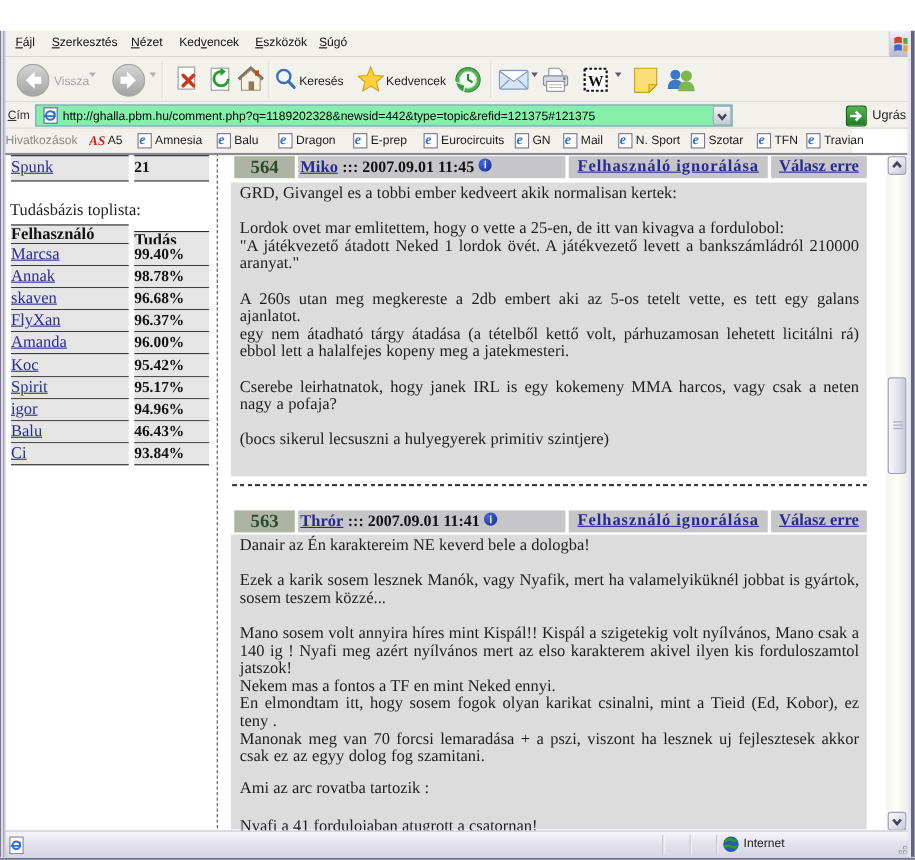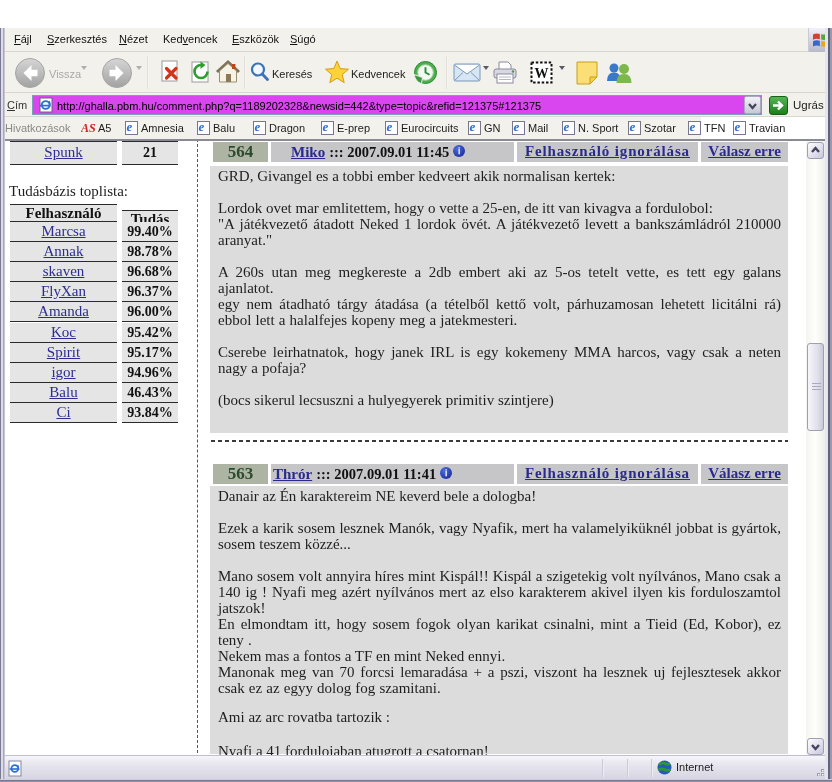--- a/index.html
+++ b/index.html
@@ -26,40 +26,40 @@
 .menu u{text-decoration:underline}
 #winlogo{position:absolute;right:1px;top:0;width:22px;height:24px;background:linear-gradient(#f2f1f8,#b9b8ca);border-left:1px solid #cac9d6}
 
 #toolbar{position:absolute;left:1px;top:52px;width:830px;height:41px;background:#f2f1ec;border-bottom:1px solid #d8d6ce}
 .tsep{position:absolute;top:4px;width:2px;height:33px;background:linear-gradient(90deg,#d8d6cc,#fff)}
 .tlabel{position:absolute;top:16px;font-size:11px;color:#1c1c1c}
 .darr{position:absolute;width:0;height:0;border:3px solid transparent;border-top:4px solid #5a5a66;top:35%}
 
 #addrbar{position:absolute;left:1px;top:93px;width:830px;height:24px;background:#f2f1ec;border-bottom:1px solid #d8d6ce}
 #cim{position:absolute;left:6px;top:6px;font-size:11px;color:#333}
-#addr-input{position:absolute;left:31px;top:2px;width:730px;height:20px;background:#d946ef;border:1px solid #7f9db9}
+#addr-input{position:absolute;left:31px;top:2px;width:634px;height:20px;background:#86efac;border:1px solid #7f9db9}
 #addr-url{position:absolute;left:24px;top:4px;font-size:11px;color:#000;white-space:nowrap}
 #addr-drop{position:absolute;right:0;top:0;width:17px;height:18px;background:linear-gradient(#f2f2f8,#c9c8d8);border:1px solid #aaa9c0;border-radius:2px}
 #ugras-btn{position:absolute;left:768px;top:3px;width:19px;height:19px;border-radius:3px;background:linear-gradient(#55b555,#1e7e1e);border:1px solid #156015}
 #ugras-txt{position:absolute;left:792px;top:6px;font-size:11.5px;color:#222}
 
-#linksbar{position:absolute;left:1px;top:117px;width:700px;height:22px;background:#f2f1ec}
+#linksbar{position:absolute;left:1px;top:117px;width:774px;height:22px;background:#f2f1ec}
 #hivat{position:absolute;left:4px;top:5px;font-size:11px;color:#8a8a86}
 .litem{position:absolute;top:5px;font-size:11px;color:#1c1c1c;white-space:nowrap}
 .lico{position:absolute;top:4px}
 .eico{position:absolute;top:4px;width:13px;height:14px;background:#fdfdfd;border:1px solid #778;}
 .eico::after{content:"e";position:absolute;left:0.5px;top:-3px;font:bold italic 13px "Liberation Serif",serif;color:#2e6fd0}
 
 #content{position:absolute;left:1px;top:139px;width:824px;height:616px;background:#fff;border-top:2px solid #8a8a92;overflow:hidden}
 #page{position:absolute;left:0;top:-2px;width:805px;height:616px;font-family:"Liberation Serif",serif}
-.sbcell{position:absolute;background:#e5e5e5;border-bottom:1px solid #2a2a2a;text-align:center;font-size:15px;color:#111}
+.sbcell{position:absolute;background:#e5e5e5;border-bottom:1px solid #2a2a2a;text-align:left;font-size:15px;color:#111}
 .bt{border-top:1px solid #2a2a2a}
 .pct{font:bold 14px 'Liberation Serif',serif}
 .sbc1{left:9px;width:107px}
-.sbc2{left:121px;width:56px}
+.sbc2{left:121px;width:68px}
 .sbh{height:18px;line-height:16px}
 .sbr{height:20.2px;line-height:19.2px}
 .iico{display:inline-block;width:12px;height:12px;border-radius:50%;background:radial-gradient(circle at 35% 30%,#4a6ae0,#12238c);color:#fff;font:bold 9px "Liberation Serif",serif;text-align:center;line-height:12px;vertical-align:3px}
 a.pl{color:#2d2d92;text-decoration:underline}
 #vdash{position:absolute;left:196px;top:0;width:0;height:614px;border-left:1px dashed #555}
 
 .phead{position:absolute;left:209px;width:578px;height:20px}
 .pnum{position:absolute;left:3px;top:0;width:55px;height:20px;background:#adb4a4;color:#2c4b2c;font:bold 17px "Liberation Serif",serif;text-align:center;line-height:20px}
 .pcell{position:absolute;top:0;height:20px;background:#c6c6c8}
 .pdate{font:bold 14.5px "Liberation Serif",serif;color:#111;line-height:20px}
@@ -253,21 +253,21 @@
       <div class="sbcell sbc1 sbr" style="top:223.9px"><a class="pl" href="#8">igor</a></div>
       <div class="sbcell sbc2 sbr" style="top:223.9px"><span class="pct">94.96%</span></div>
       <div class="sbcell sbc1 sbr" style="top:244.1px"><a class="pl" href="#9">Balu</a></div>
       <div class="sbcell sbc2 sbr" style="top:244.1px"><span class="pct">46.43%</span></div>
       <div class="sbcell sbc1 sbr" style="top:264.3px"><a class="pl" href="#10">Ci</a></div>
       <div class="sbcell sbc2 sbr" style="top:264.3px"><span class="pct">93.84%</span></div>
       <div id="vdash"></div>
 
       <div class="phead" style="top:3px">
         <div class="pnum">564</div>
-        <div class="pcell" style="left:61px;width:243px;padding-left:20px"><a class="hl" href="#m">Miko</a> <span class="pdate">::: 2007.09.01 11:45</span> <span class="iico">ℹ</span></div>
+        <div class="pcell" style="left:61px;width:243px;padding-left:2px"><a class="hl" href="#m">Miko</a> <span class="pdate">::: 2007.09.01 11:45</span> <span class="iico">ℹ</span></div>
         <div class="pcell" style="left:307px;width:181px;text-align:center"><a class="hl fi" href="#f">Felhasználó ignorálása</a></div>
         <div class="pcell" style="left:491px;width:87px;text-align:center"><a class="hl" href="#v">Válasz erre</a></div>
       </div>
       <div class="pbody" style="top:26.5px;height:267px;padding-top:2px">
         <p>GRD, Givangel es a tobbi ember kedveert akik normalisan kertek:</p>
         <p>Lordok ovet mar emlitettem, hogy o vette a 25-en, de itt van kivagva a fordulobol:<br>"A játékvezető átadott Neked 1 lordok övét. A játékvezető levett a bankszámládról 210000 aranyat."</p>
         <p>
             <span class="ln" style="word-spacing:.4px">A 260s utan meg megkereste a 2db embert aki az 5-os tetelt vette, es tett egy galans ajanlatot.</span>
             <span class="ln" style="word-spacing:.4px">egy nem átadható tárgy átadása (a tételből kettő volt, párhuzamosan lehetett licitálni rá) ebbol lett a halalfejes kopeny meg a jatekmesteri.</span>
           </p>
@@ -280,22 +280,22 @@
         <div class="pnum">563</div>
         <div class="pcell" style="left:61px;width:243px;padding-left:2px"><a class="hl" href="#t">Thrór</a> <span class="pdate">::: 2007.09.01 11:41</span> <span class="iico">ℹ</span></div>
         <div class="pcell" style="left:307px;width:181px;text-align:center"><a class="hl fi" href="#f2">Felhasználó ignorálása</a></div>
         <div class="pcell" style="left:491px;width:87px;text-align:center"><a class="hl" href="#v2">Válasz erre</a></div>
       </div>
       <div class="pbody" style="top:347px;height:268px;padding-top:2px">
         <p>Danair az Én karaktereim NE keverd bele a dologba!</p>
         <p>Ezek a karik sosem lesznek Manók, vagy Nyafik, mert ha valamelyiküknél jobbat is gyártok, sosem teszem közzé...</p>
         <p style="margin-bottom:13px">
             <span class="ln">Mano sosem volt annyira híres mint Kispál!! Kispál a szigetekig volt nyílvános, Mano csak a 140 ig ! Nyafi meg azért nyílvános mert az elso karakterem akivel ilyen kis forduloszamtol jatszok!</span>
+            <span class="ln">Nekem mas a fontos a TF en mint Neked ennyi.</span>
             <span class="ln" style="word-spacing:.4px">En elmondtam itt, hogy sosem fogok olyan karikat csinalni, mint a Tieid (Ed, Kobor), ez teny .</span>
-            <span class="ln">Nekem mas a fontos a TF en mint Neked ennyi.</span>
             <span class="ln" style="word-spacing:.4px">Manonak meg van 70 forcsi lemaradása + a pszi, viszont ha lesznek uj fejlesztesek akkor csak ez az egyy dolog fog szamitani.</span>
           </p>
         <p style="margin-bottom:18px">Ami az arc rovatba tartozik :</p>
         <p>Nyafi a 41 fordulojaban atugrott a csatornan!</p>
       </div>
     </div>
     <div id="vscroll">
       <div class="sbtn" id="sb-up" style="top:1px"><svg width="15" height="15">
             <path d="M4 9 L7.5 5 L11 9" fill="none" stroke="#44445e" stroke-width="2.4"></path>
           </svg></div>

